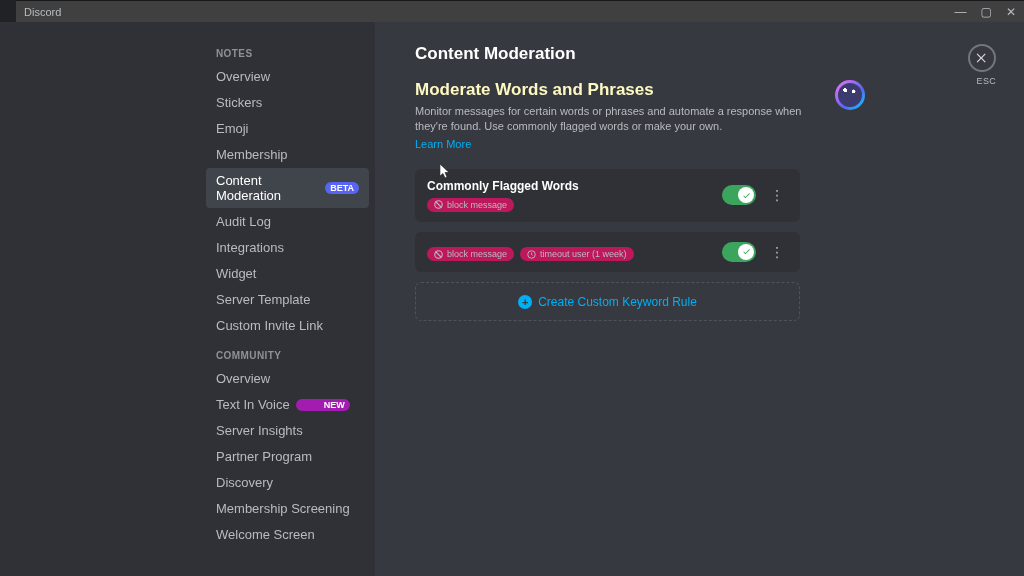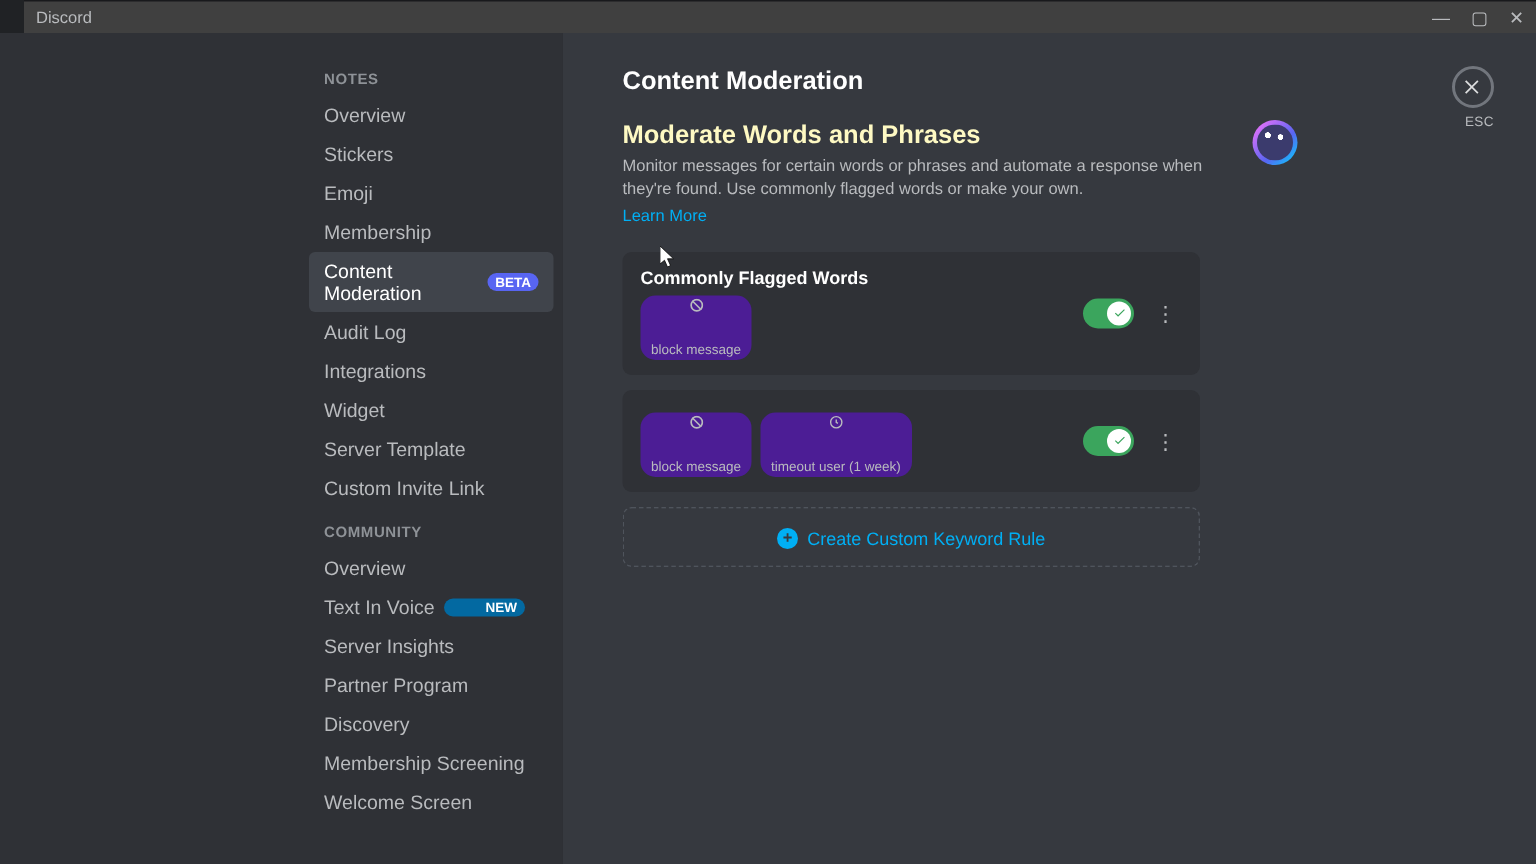--- a/index.html
+++ b/index.html
@@ -9,38 +9,38 @@
     .titlebar-controls { margin-left: auto; display: flex; gap: 14px; color: #b9bbbe; font-size: 12px; }
     .app { display: flex; height: calc(576px - 22px); }
     .leftspace { width: 200px; background: #2f3136; }
     .sidebar { width: 175px; background: #2f3136; padding: 22px 6px 10px 6px; overflow-y: auto; }
     .sidebar::-webkit-scrollbar { width: 0; }
     .section-label { font-size: 10px; font-weight: 700; color: #8e9297; letter-spacing: 0.4px; padding: 4px 10px; margin-top: 8px; }
     .section-label.first { margin-top: 0; }
     .side-item { display: flex; align-items: center; padding: 5px 10px; border-radius: 4px; color: #b9bbbe; font-size: 13px; cursor: pointer; margin: 1px 0; }
     .side-item.active { background: #40444b; color: #fff; }
     .side-badge { margin-left: 6px; background: #5865f2; color: #fff; font-size: 9px; font-weight: 700; padding: 1px 5px; border-radius: 8px; text-transform: uppercase; }
-    .side-badge.new { background: #0369a1; padding-left: 28px; }
+    .side-badge.new { background: #a21caf; padding-left: 28px; }
     .main { flex: 1; background: #36393f; padding: 22px 40px; position: relative; overflow-y: auto; }
     .main::-webkit-scrollbar { width: 0; }
     .page-title { color: #fff; font-size: 17px; font-weight: 600; margin-bottom: 16px; }
     .section-row { display: flex; align-items: flex-start; gap: 16px; max-width: 450px; }
     .section-text { flex: 1; }
     .section-title { color: #fef9c3; font-size: 17px; font-weight: 600; margin-bottom: 4px; }
     .section-desc { color: #b9bbbe; font-size: 11px; line-height: 1.4; }
     .learn-more { color: #00aff4; font-size: 11px; cursor: pointer; display: inline-block; margin-top: 3px; }
     .avatar { width: 30px; height: 30px; border-radius: 50%; background: linear-gradient(135deg, #ff73fa 0%, #5865f2 60%, #00d9ff 100%); flex-shrink: 0; position: relative; overflow: hidden; }
     .avatar-inner { position: absolute; inset: 3px; background: radial-gradient(circle at 30% 30%, #fff 8%, transparent 9%), radial-gradient(circle at 65% 35%, #fff 8%, transparent 9%), #3b3b6d; border-radius: 50%; }
     .rule-list { margin-top: 18px; max-width: 385px; }
     .rule-card { background: #2f3136; border-radius: 6px; padding: 10px 12px; margin-bottom: 10px; display: flex; align-items: center; }
     .rule-info { flex: 1; }
     .rule-title { color: #fff; font-size: 12px; font-weight: 600; display: flex; align-items: center; gap: 4px; }
     .rule-count { color: #a3a6aa; font-weight: 400; font-size: 11px; }
     .rule-tags { display: flex; gap: 6px; margin-top: 5px; }
-    .rule-tag { display: inline-flex; align-items: center; gap: 20px; background: #4c1d95; border-radius: 10px; padding: 2px 7px; color: #b9bbbe; font-size: 9px; flex-direction: column; }
+    .rule-tag { display: inline-flex; align-items: center; gap: 4px; background: #be185d; border-radius: 10px; padding: 2px 7px; color: #b9bbbe; font-size: 9px; }
     .tag-icon { width: 9px; height: 9px; display: inline-flex; align-items: center; justify-content: center; }
     .toggle { width: 34px; height: 20px; background: #3ba55d; border-radius: 10px; position: relative; cursor: pointer; flex-shrink: 0; }
     .toggle-knob { position: absolute; right: 2px; top: 2px; width: 16px; height: 16px; background: #fff; border-radius: 50%; display: flex; align-items: center; justify-content: center; }
     .toggle-check { width: 9px; height: 9px; color: #3ba55d; }
     .more-btn { margin-left: 10px; color: #b9bbbe; cursor: pointer; font-size: 14px; line-height: 1; padding: 2px 4px; }
     .create-rule { border: 1px dashed #4f545c; border-radius: 6px; padding: 11px; text-align: center; cursor: pointer; max-width: 385px; }
     .create-rule-inner { display: inline-flex; align-items: center; gap: 6px; color: #00aff4; font-size: 12px; font-weight: 500; }
     .plus-circle { width: 14px; height: 14px; border-radius: 50%; background: #00aff4; color: #36393f; display: inline-flex; align-items: center; justify-content: center; font-weight: 700; font-size: 11px; }
     .close-area { position: absolute; top: 22px; right: 28px; text-align: right; }
     .close-circle { width: 28px; height: 28px; border: 2px solid #72767d; border-radius: 50%; display: flex; align-items: center; justify-content: center; color: #dcddde; cursor: pointer; margin: 0 auto; }

